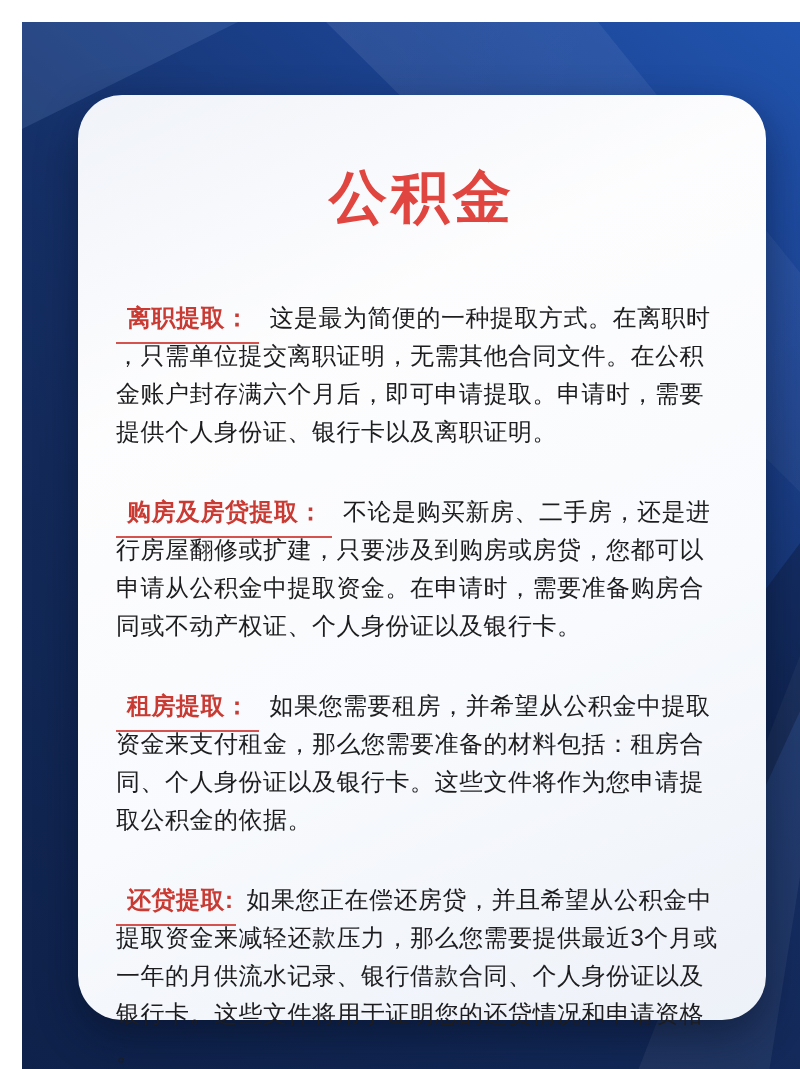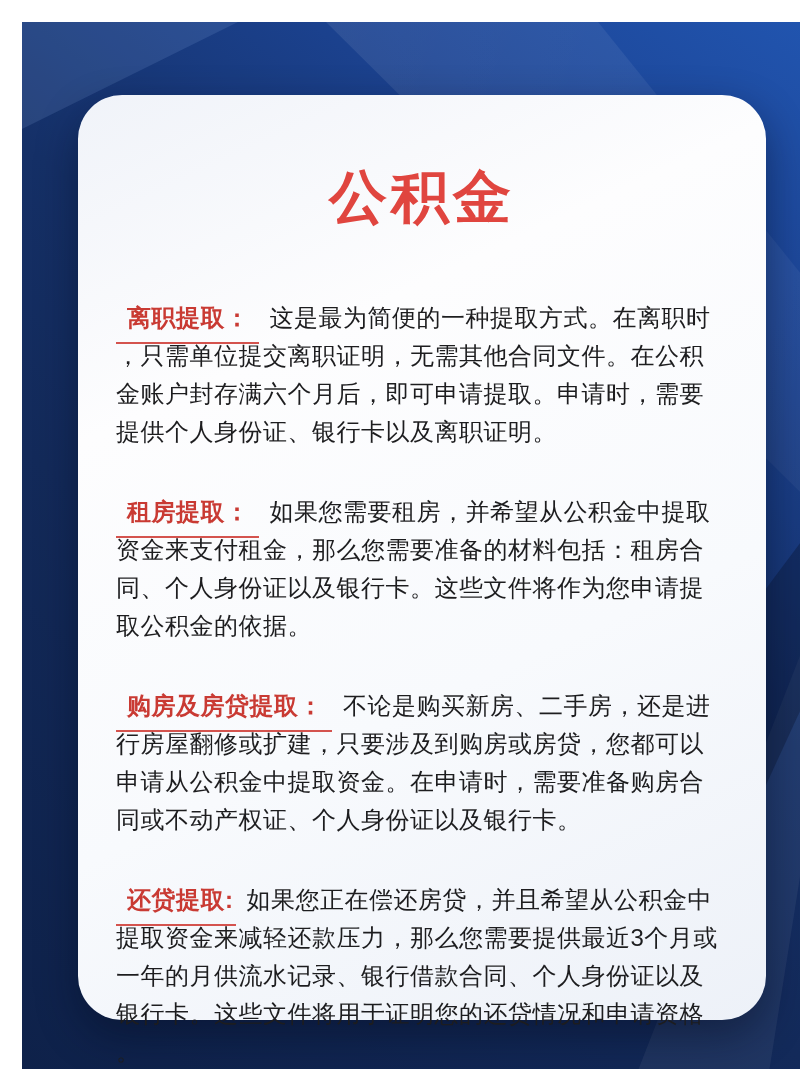--- a/index.html
+++ b/index.html
@@ -111,21 +111,21 @@
   <div class="card">
 
     <h1 class="title">
       <span class="title-line">公积金</span>
     </h1>
 
     <div class="sections">
 
       <p class="section"><span class="sec-heading">离职提取：</span><span class="sec-body">这是最为简便的一种提取方式。在离职时，只需单位提交离职证明，无需其他合同文件。在公积金账户封存满六个月后，即可申请提取。申请时，需要提供个人身份证、银行卡以及离职证明。</span></p>
 
+      <p class="section"><span class="sec-heading">购房及房贷提取：</span><span class="sec-body">不论是购买新房、二手房，还是进行房屋翻修或扩建，只要涉及到购房或房贷，您都可以申请从公积金中提取资金。在申请时，需要准备购房合同或不动产权证、个人身份证以及银行卡。</span></p>
+
       <p class="section"><span class="sec-heading">租房提取：</span><span class="sec-body">如果您需要租房，并希望从公积金中提取资金来支付租金，那么您需要准备的材料包括：租房合同、个人身份证以及银行卡。这些文件将作为您申请提取公积金的依据。</span></p>
-
-      <p class="section"><span class="sec-heading">购房及房贷提取：</span><span class="sec-body">不论是购买新房、二手房，还是进行房屋翻修或扩建，只要涉及到购房或房贷，您都可以申请从公积金中提取资金。在申请时，需要准备购房合同或不动产权证、个人身份证以及银行卡。</span></p>
 
       <p class="section"><span class="sec-heading tight">还贷提取:</span><span class="sec-body">如果您正在偿还房贷，并且希望从公积金中提取资金来减轻还款压力，那么您需要提供最近3个月或一年的月供流水记录、银行借款合同、个人身份证以及银行卡。这些文件将用于证明您的还贷情况和申请资格。</span></p>
 
     </div>
   </div>
 </div>
 
 </body></html>

